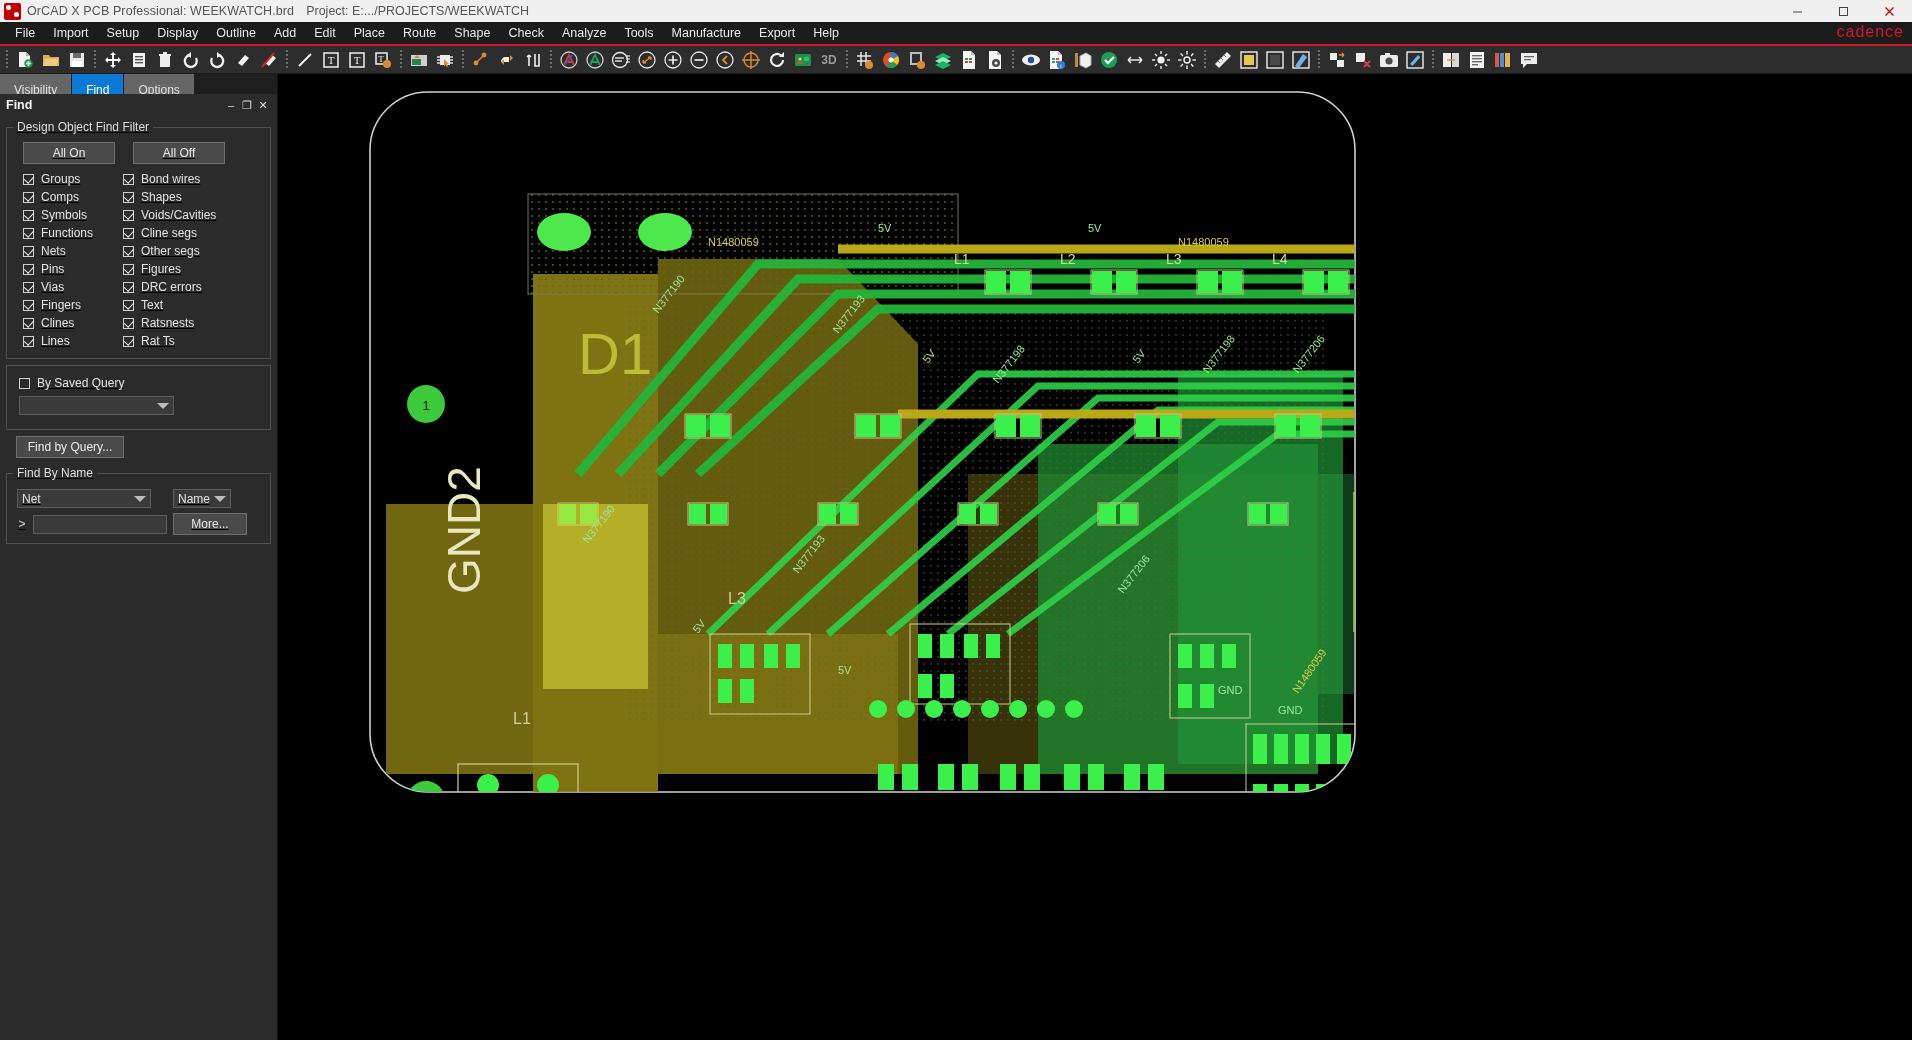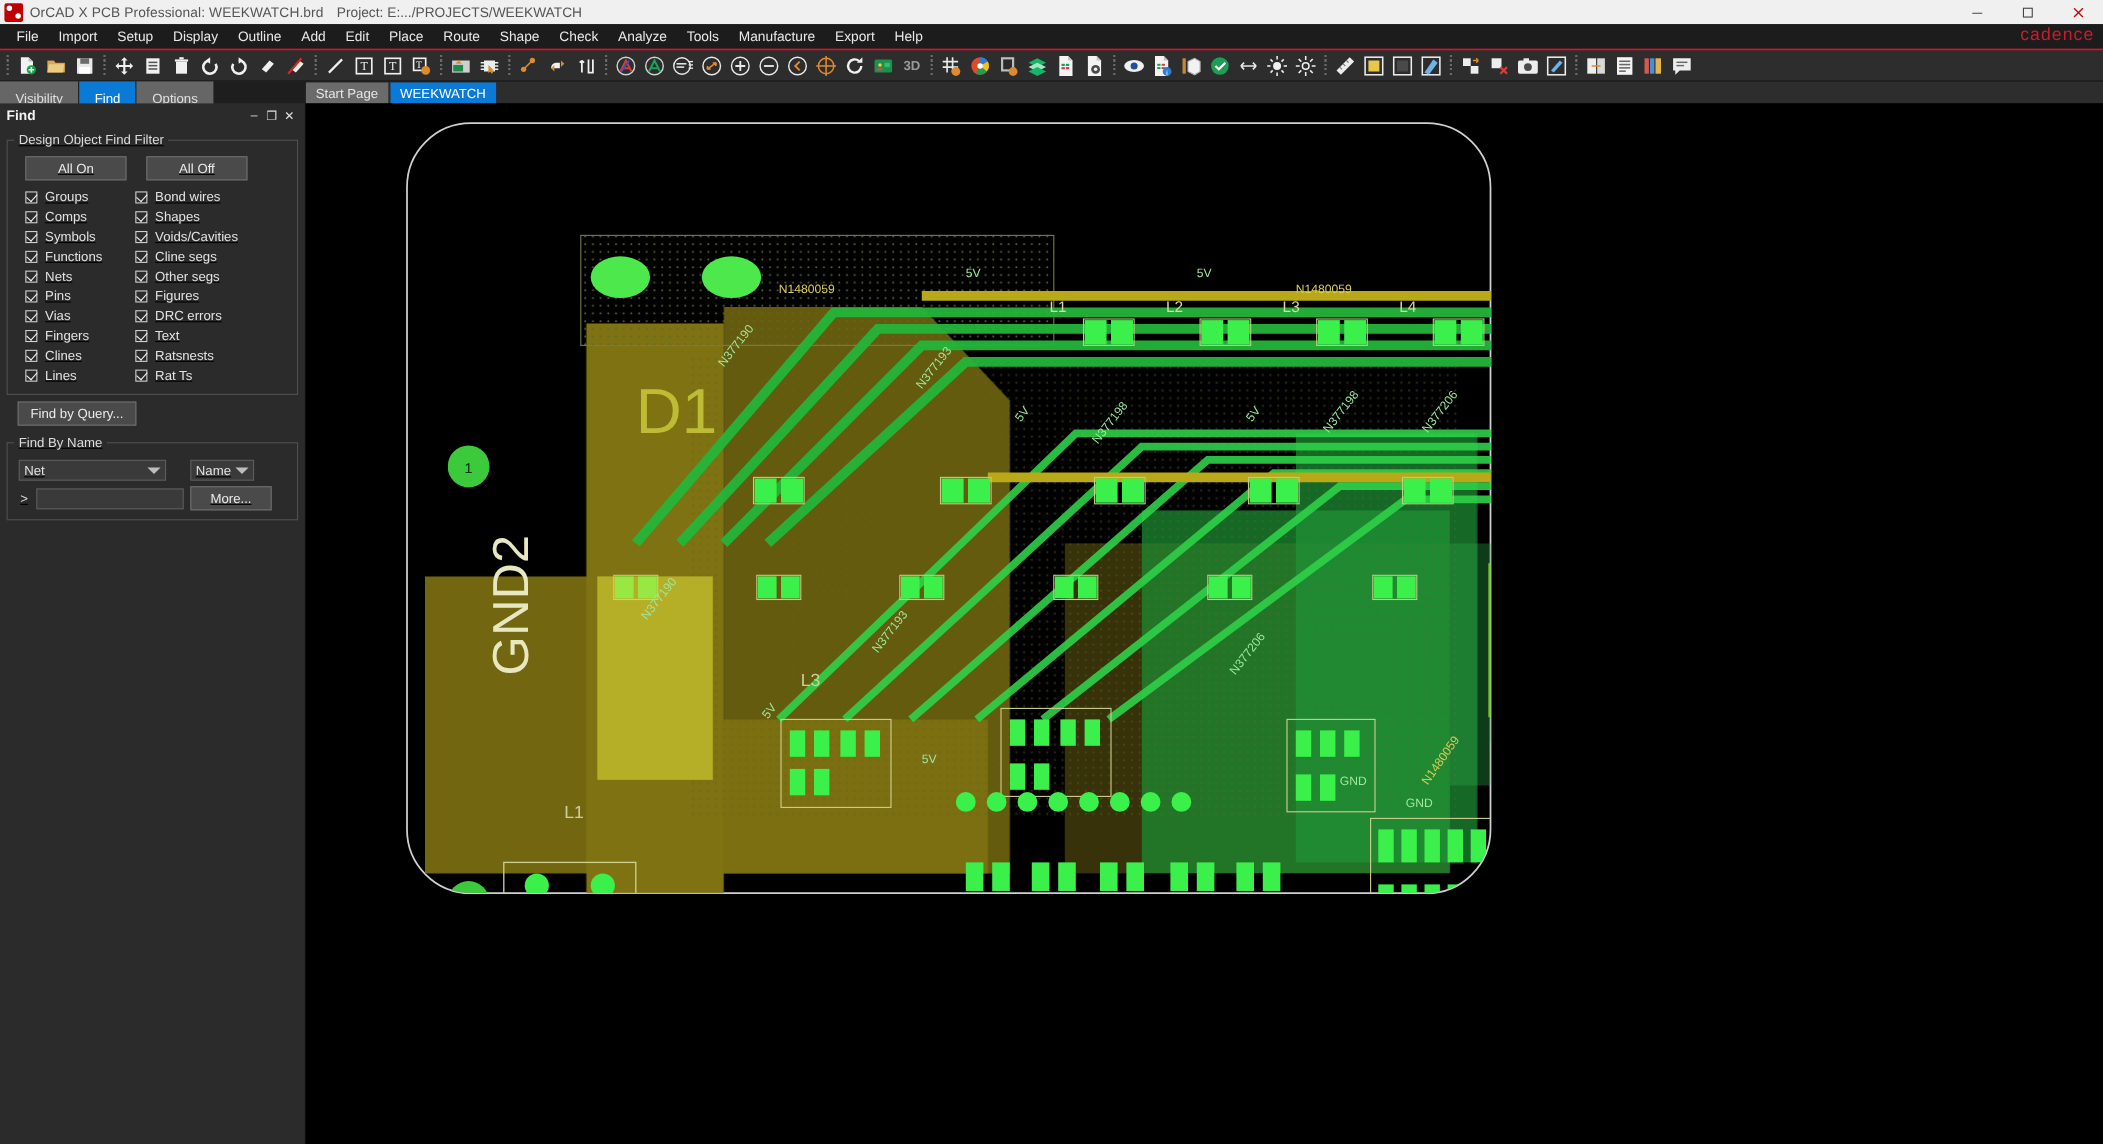--- a/index.html
+++ b/index.html
@@ -690,20 +690,32 @@
                 <span class="cblab">Ratsnests</span>
               </div>
             <div class="cbrow">
                 <span class="cbx on"></span>
                 <span class="cblab">Rat Ts</span>
               </div>
           </div>
         </div>
       </fieldset>
 
+      <fieldset class="grp">
+        <div class="sq-row">
+          <span class="cbx"></span>
+          <span class="cblab">By Saved Query</span>
+        </div>
+        <div class="sq-row">
+          <div class="combo">
+            <span></span>
+            <span class="arw"></span>
+          </div>
+        </div>
+      </fieldset>
 
       <div class="findq">
         <div class="gbtn">Find by Query...</div>
       </div>
 
       <fieldset class="grp">
         <legend>Find By Name</legend>
         <div class="fbn-row1">
           <div class="combo net">
             <span>Net</span>
@@ -718,24 +730,20 @@
           <span class="gt">&gt;</span>
           <input class="txtin" type="text" value="" style="">
           <div class="gbtn morebtn">More...</div>
         </div>
       </fieldset>
 
     </div>
   </div>
 
   <div class="canvasarea">
-    <div class="doctabs">
-      <div class="dtab">Start Page</div>
-      <div class="dtab active">WEEKWATCH</div>
-    </div>
 
     <div class="canvas">
       <svg class="pcbsvg" width="1634" height="948" viewBox="0 0 1634 948">
         <defs>
           <pattern id="dots" width="7" height="7" patternUnits="userSpaceOnUse">
             <circle cx="2" cy="2" r="0.9" fill="#5a6a2a"></circle>
           </pattern>
           <clipPath id="bclip">
             <rect x="92" y="18" width="985" height="700" rx="58"></rect>
           </clipPath>

